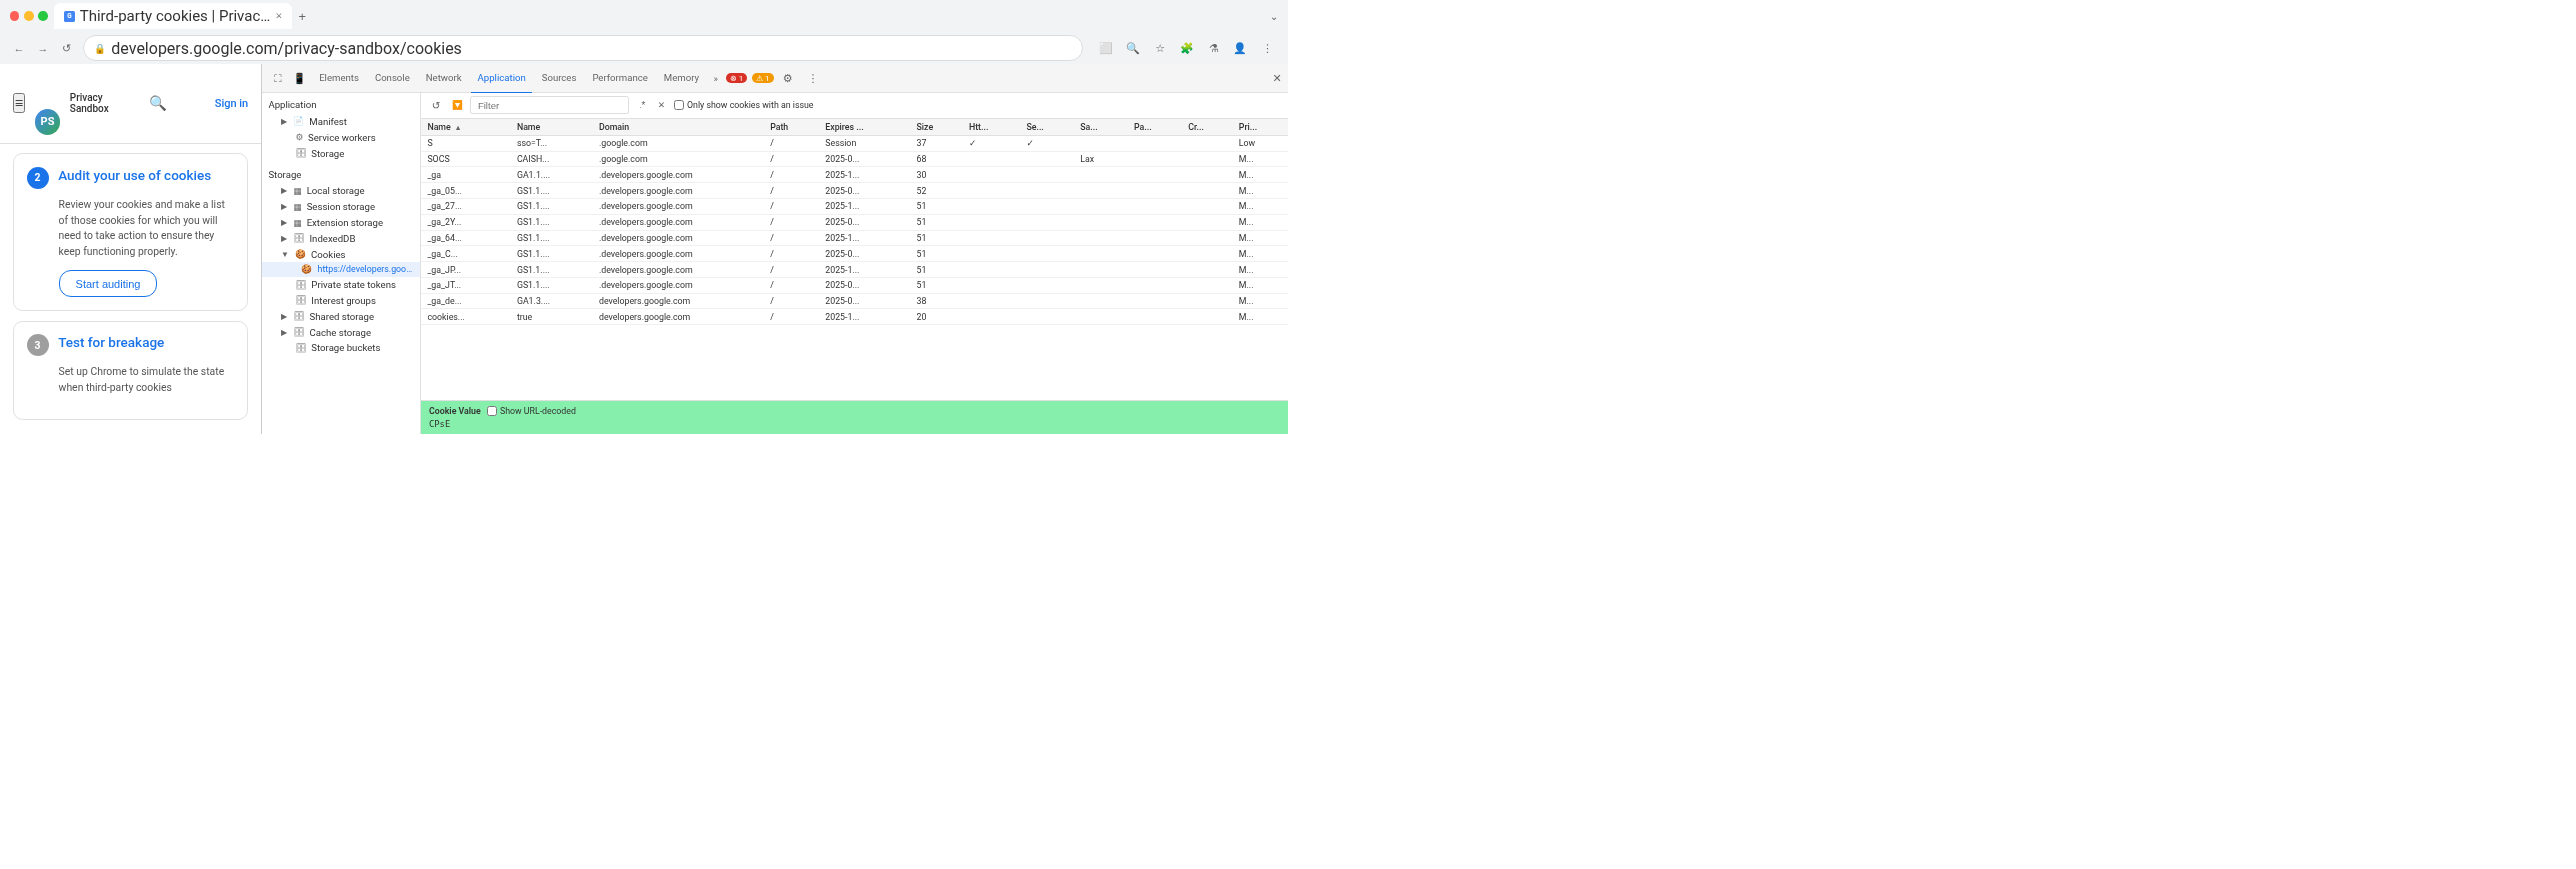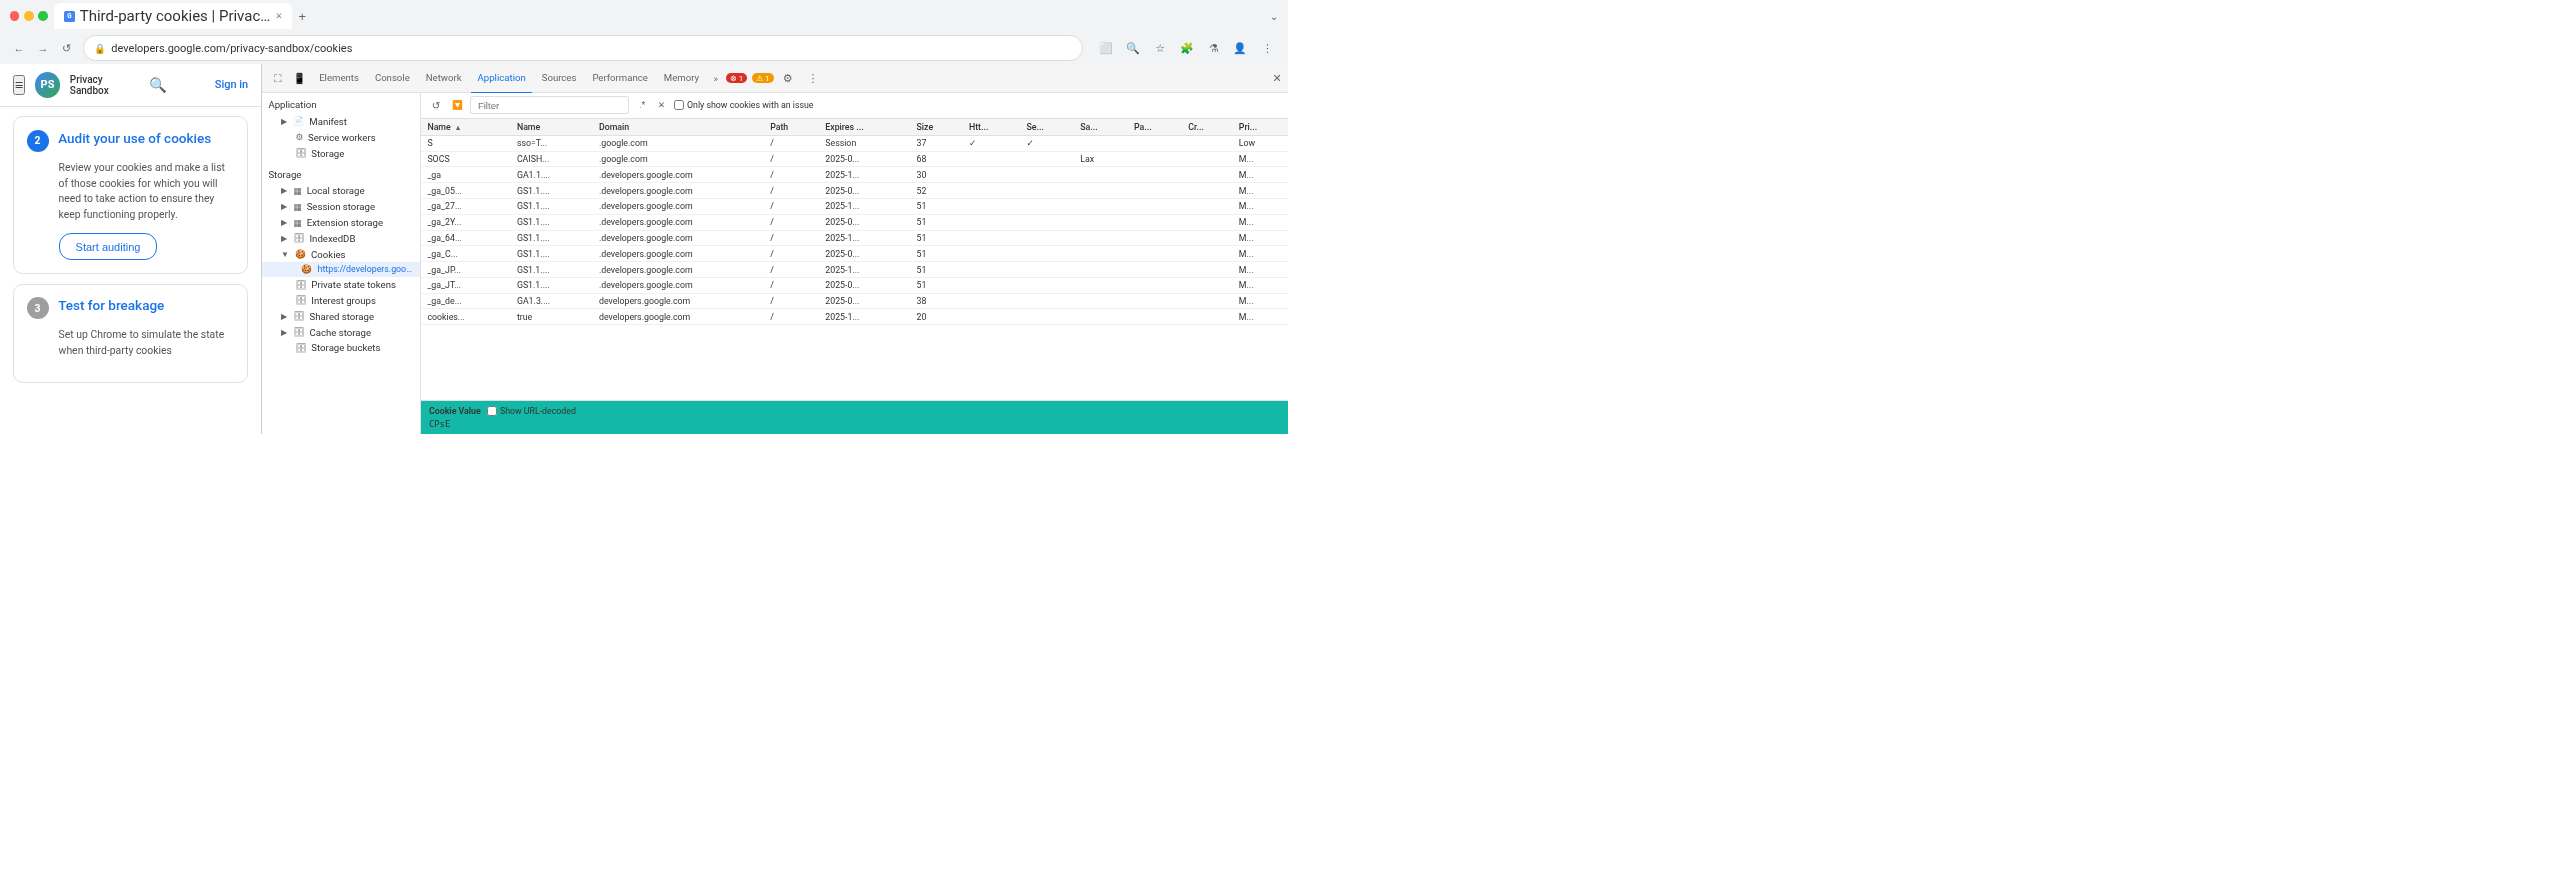--- a/index.html
+++ b/index.html
@@ -22,34 +22,34 @@
     .tab-close { font-size: 8.8px; color: #888; cursor: pointer; }
     .tab-new { background: none; border: none; font-size: 12.8px; color: #666; cursor: pointer; padding: 3.2px; }
     .window-controls-right { display: flex; align-items: center; gap: 3.2px; margin-left: auto; }
     .win-btn { font-size: 10.4px; color: #666; }
 
     
     .address-bar { display: flex; align-items: center; padding: 3.2px 9.6px; background: #f1f3f4; gap: 6.4px; height: 32px; }
     .nav-btns { display: flex; gap: 4.8px; align-items: center; }
     .nav-btn { background: none; border: none; font-size: 11px; color: #666; cursor: pointer; width: 19px; height: 19px; display: flex; align-items: center; justify-content: center; border-radius: 50%; }
     .url-bar { flex: 1; background: #fff; border: 0.8px solid #ddd; border-radius: 16px; padding: 4.8px 11px; font-size: 10.4px; color: #333; display: flex; align-items: center; gap: 4.8px; height: 25.5px; }
-    .url-text { font-size: 11px; color: #333; }
+    .url-text { font-size: 16px; color: #333; }
     .toolbar-icons { display: flex; gap: 4.8px; align-items: center; margin-left: 6.4px; }
     .toolbar-icon { font-size: 11px; color: #666; cursor: pointer; width: 22px; height: 22px; display: flex; align-items: center; justify-content: center; border-radius: 50%; }
 
     
     .main-content { display: flex; flex: 1; overflow: hidden; }
 
     
     .webpage { width: 261px; flex-shrink: 0; background: #fff; display: flex; flex-direction: column; overflow: hidden; }
 
     
     .ps-header { display: flex; align-items: center; padding: 8px 12.8px; border-bottom: 0.8px solid #e0e0e0; gap: 9.6px; }
     .ps-menu-btn { font-size: 14.3px; color: #444; cursor: pointer; }
-    .ps-logo { width: 25.5px; height: 25.5px; border-radius: 50%; background: linear-gradient(135deg, #4285f4, #34a853); display: flex; align-items: center; justify-content: center; color: white; font-size: 11px; font-weight: bold; }
+    .ps-logo { width: 25.5px; height: 25.5px; border-radius: 50%; background: linear-gradient(135deg, #4285f4, #34a853); display: flex; align-items: center; justify-content: center; color: white; font-size: 11px; font-weight: bold; margin-top: 37px; }
     .ps-title { font-size: 10px; font-weight: 500; color: #333; flex: 1; }
     .ps-search { font-size: 14.3px; color: #444; cursor: pointer; }
     .ps-signin { color: #1a73e8; font-size: 11px; font-weight: 500; cursor: pointer; margin-left: 38px; }
 
     
     .ps-content { flex: 1; overflow-y: auto; padding: 9.6px 12.8px; }
     .card { border: 0.8px solid #e0e0e0; border-radius: 9.6px; padding: 12.8px; margin-bottom: 9.6px; background: #fff; }
     .card-header { display: flex; align-items: flex-start; gap: 9.6px; margin-bottom: 8px; }
     .step-badge { width: 22px; height: 22px; border-radius: 50%; background: #1a73e8; color: white; font-size: 10.4px; font-weight: bold; display: flex; align-items: center; justify-content: center; flex-shrink: 0; }
     .step-badge-gray { background: #9e9e9e; }
@@ -97,21 +97,21 @@
 
     
     .cookie-table { flex: 1; overflow: auto; font-size: 8.8px; }
     .cookie-table table { width: 100%; border-collapse: collapse; }
     .cookie-table th { background: #f5f5f5; padding: 3.2px 6.4px; text-align: left; font-size: 8.8px; color: #333; font-weight: 500; border-bottom: 0.8px solid #e0e0e0; white-space: nowrap; position: sticky; top: 0; cursor: pointer; }
     .cookie-table td { padding: 2.4px 6.4px; border-bottom: 0.8px solid #f0f0f0; font-size: 8.8px; color: #333; white-space: nowrap; max-width: 96px; overflow: hidden; text-overflow: ellipsis; }
     .cookie-table tr.selected td { background: #cfe8fc; }
     .sort-icon { font-size: 7.2px; color: #666; margin-left: 1.6px; }
 
     
-    .dt-cookie-value { border-top: 0.8px solid #e0e0e0; padding: 4.8px 8px; background: #14b8a6; }
+    .dt-cookie-value { border-top: 0.8px solid #e0e0e0; padding: 4.8px 8px; background: #86efac; }
     .dt-cookie-value-header { display: flex; align-items: center; gap: 6.4px; margin-bottom: 3.2px; }
     .dt-cookie-value-label { font-size: 8.8px; font-weight: 600; color: #333; }
     .dt-cookie-value-decode { display: flex; align-items: center; gap: 3.2px; font-size: 8.8px; color: #333; }
     .dt-cookie-value-decode input { width: 9.6px; height: 9.6px; }
     .dt-cookie-value-text { font-size: 8.8px; color: #333; font-family: monospace; }
   </style>
 </head>
 <body>
 
 <div class="browser-frame">

